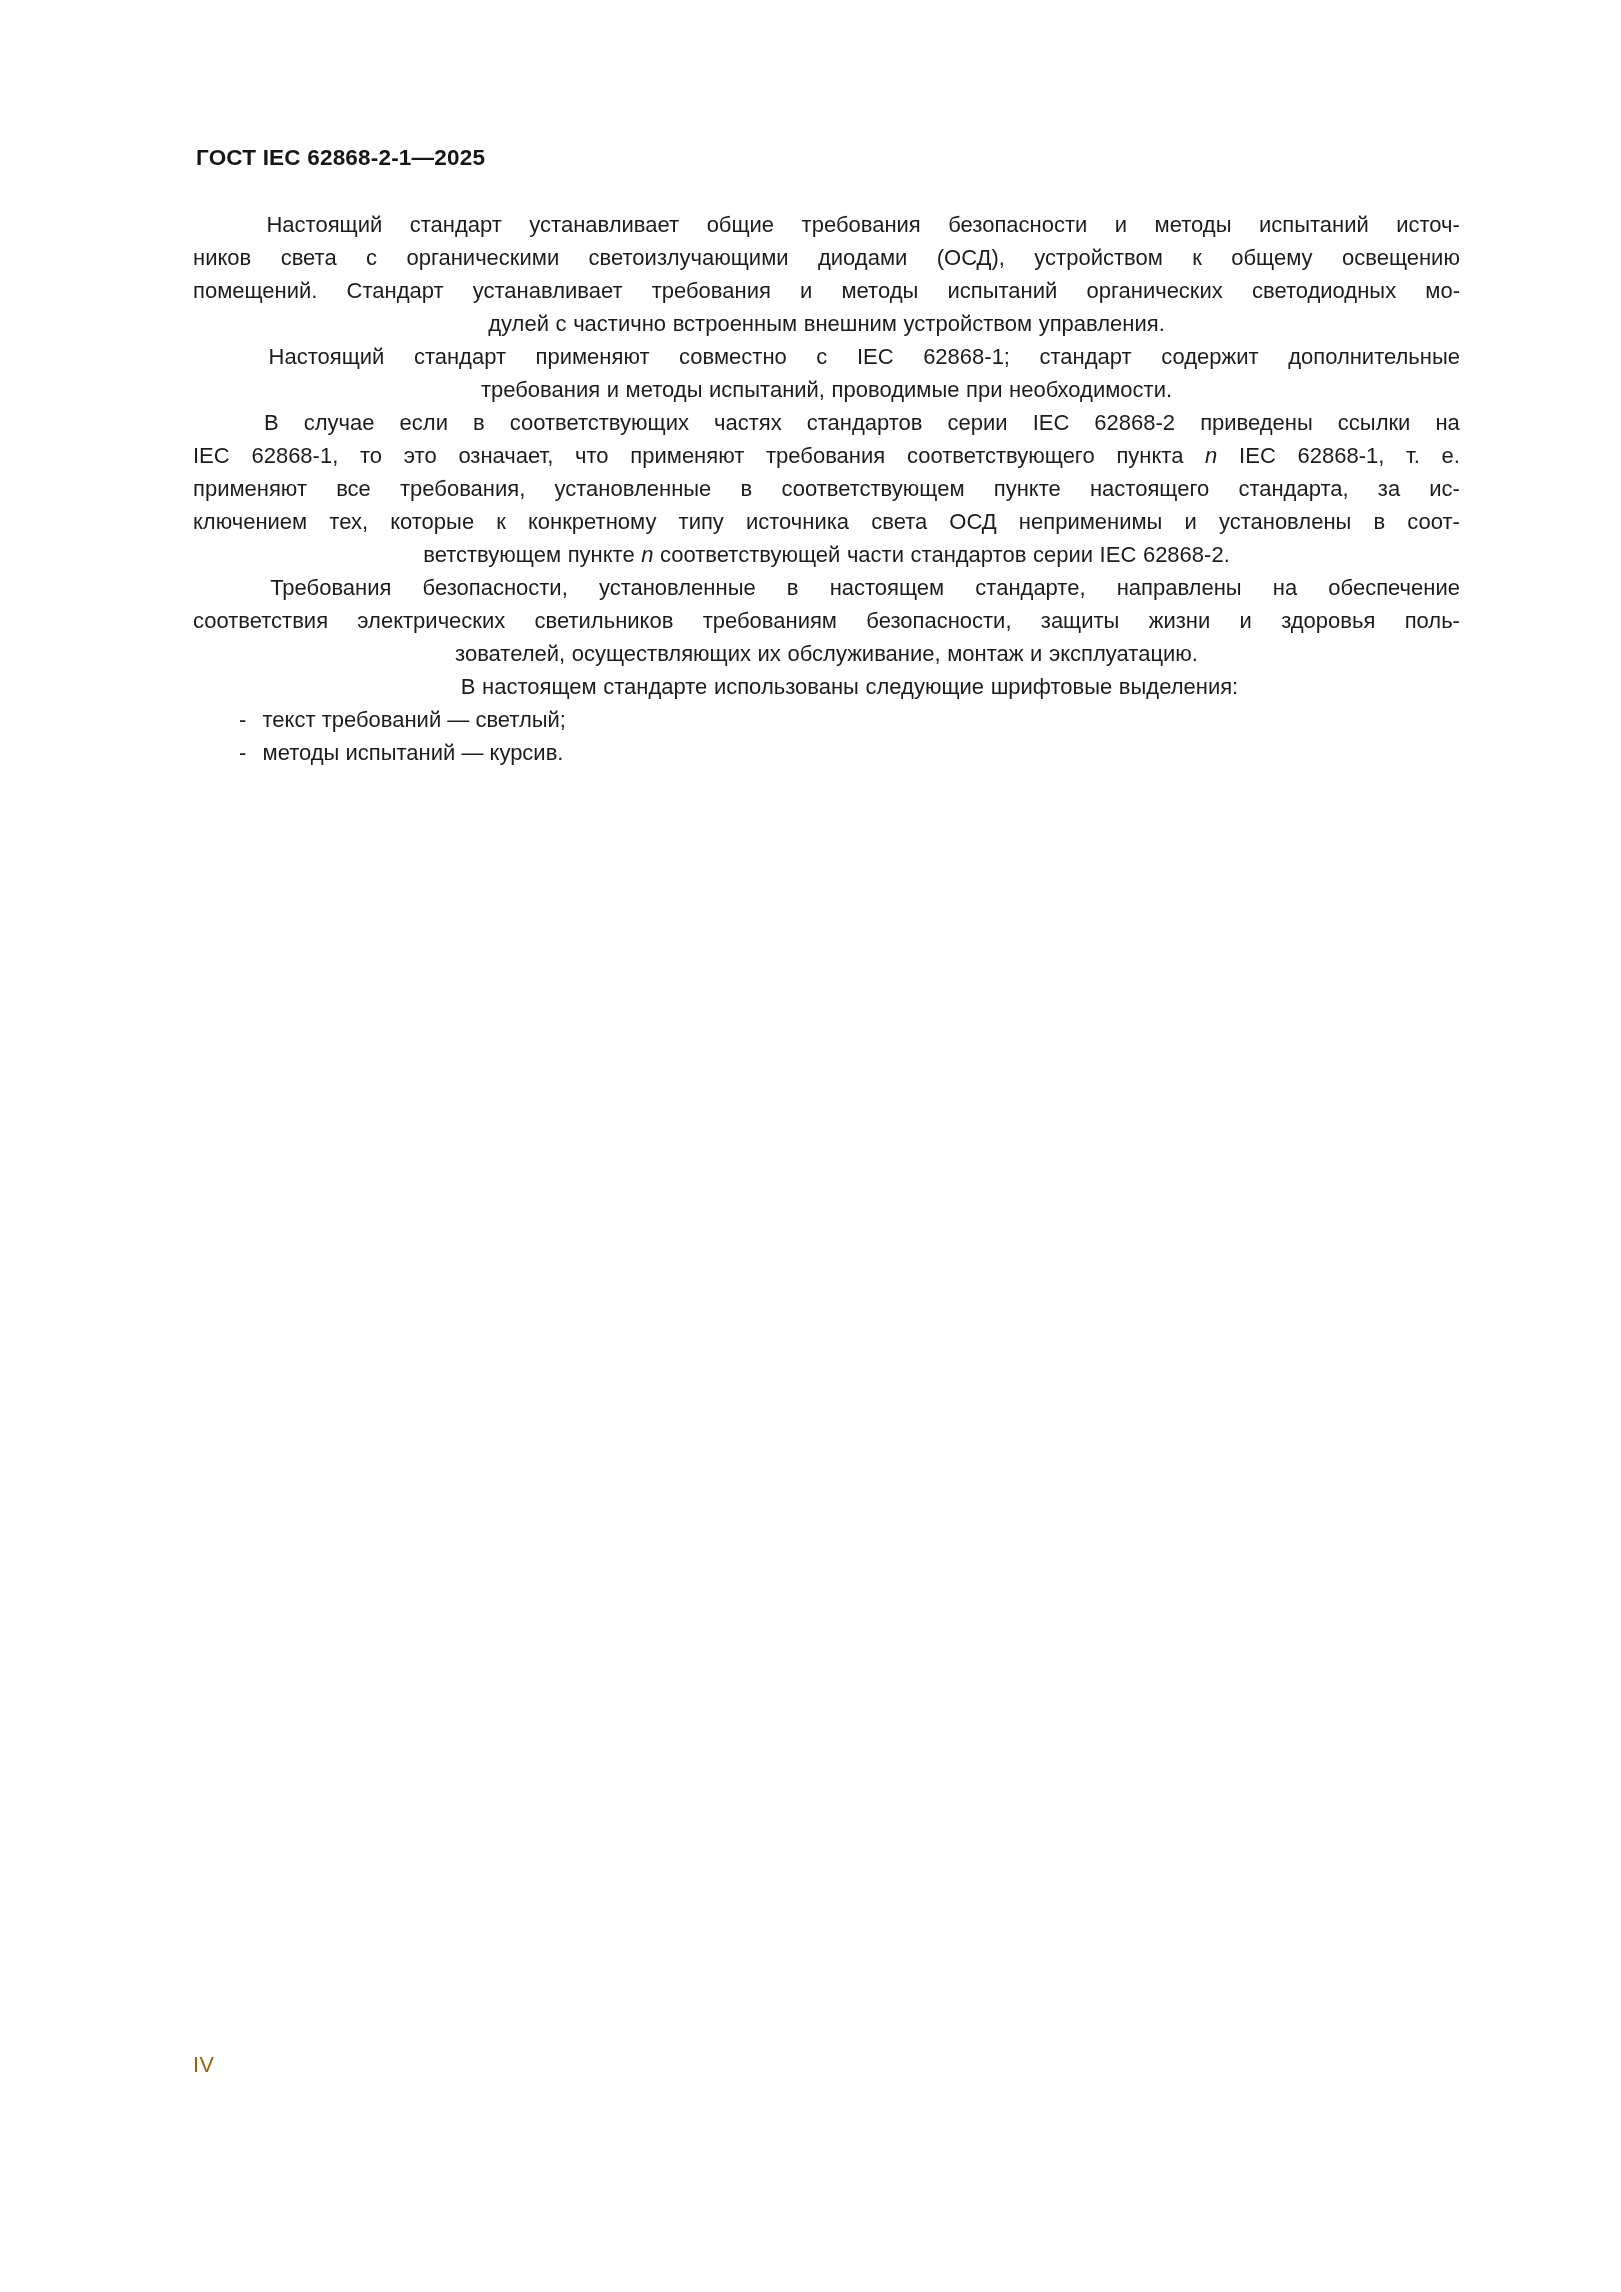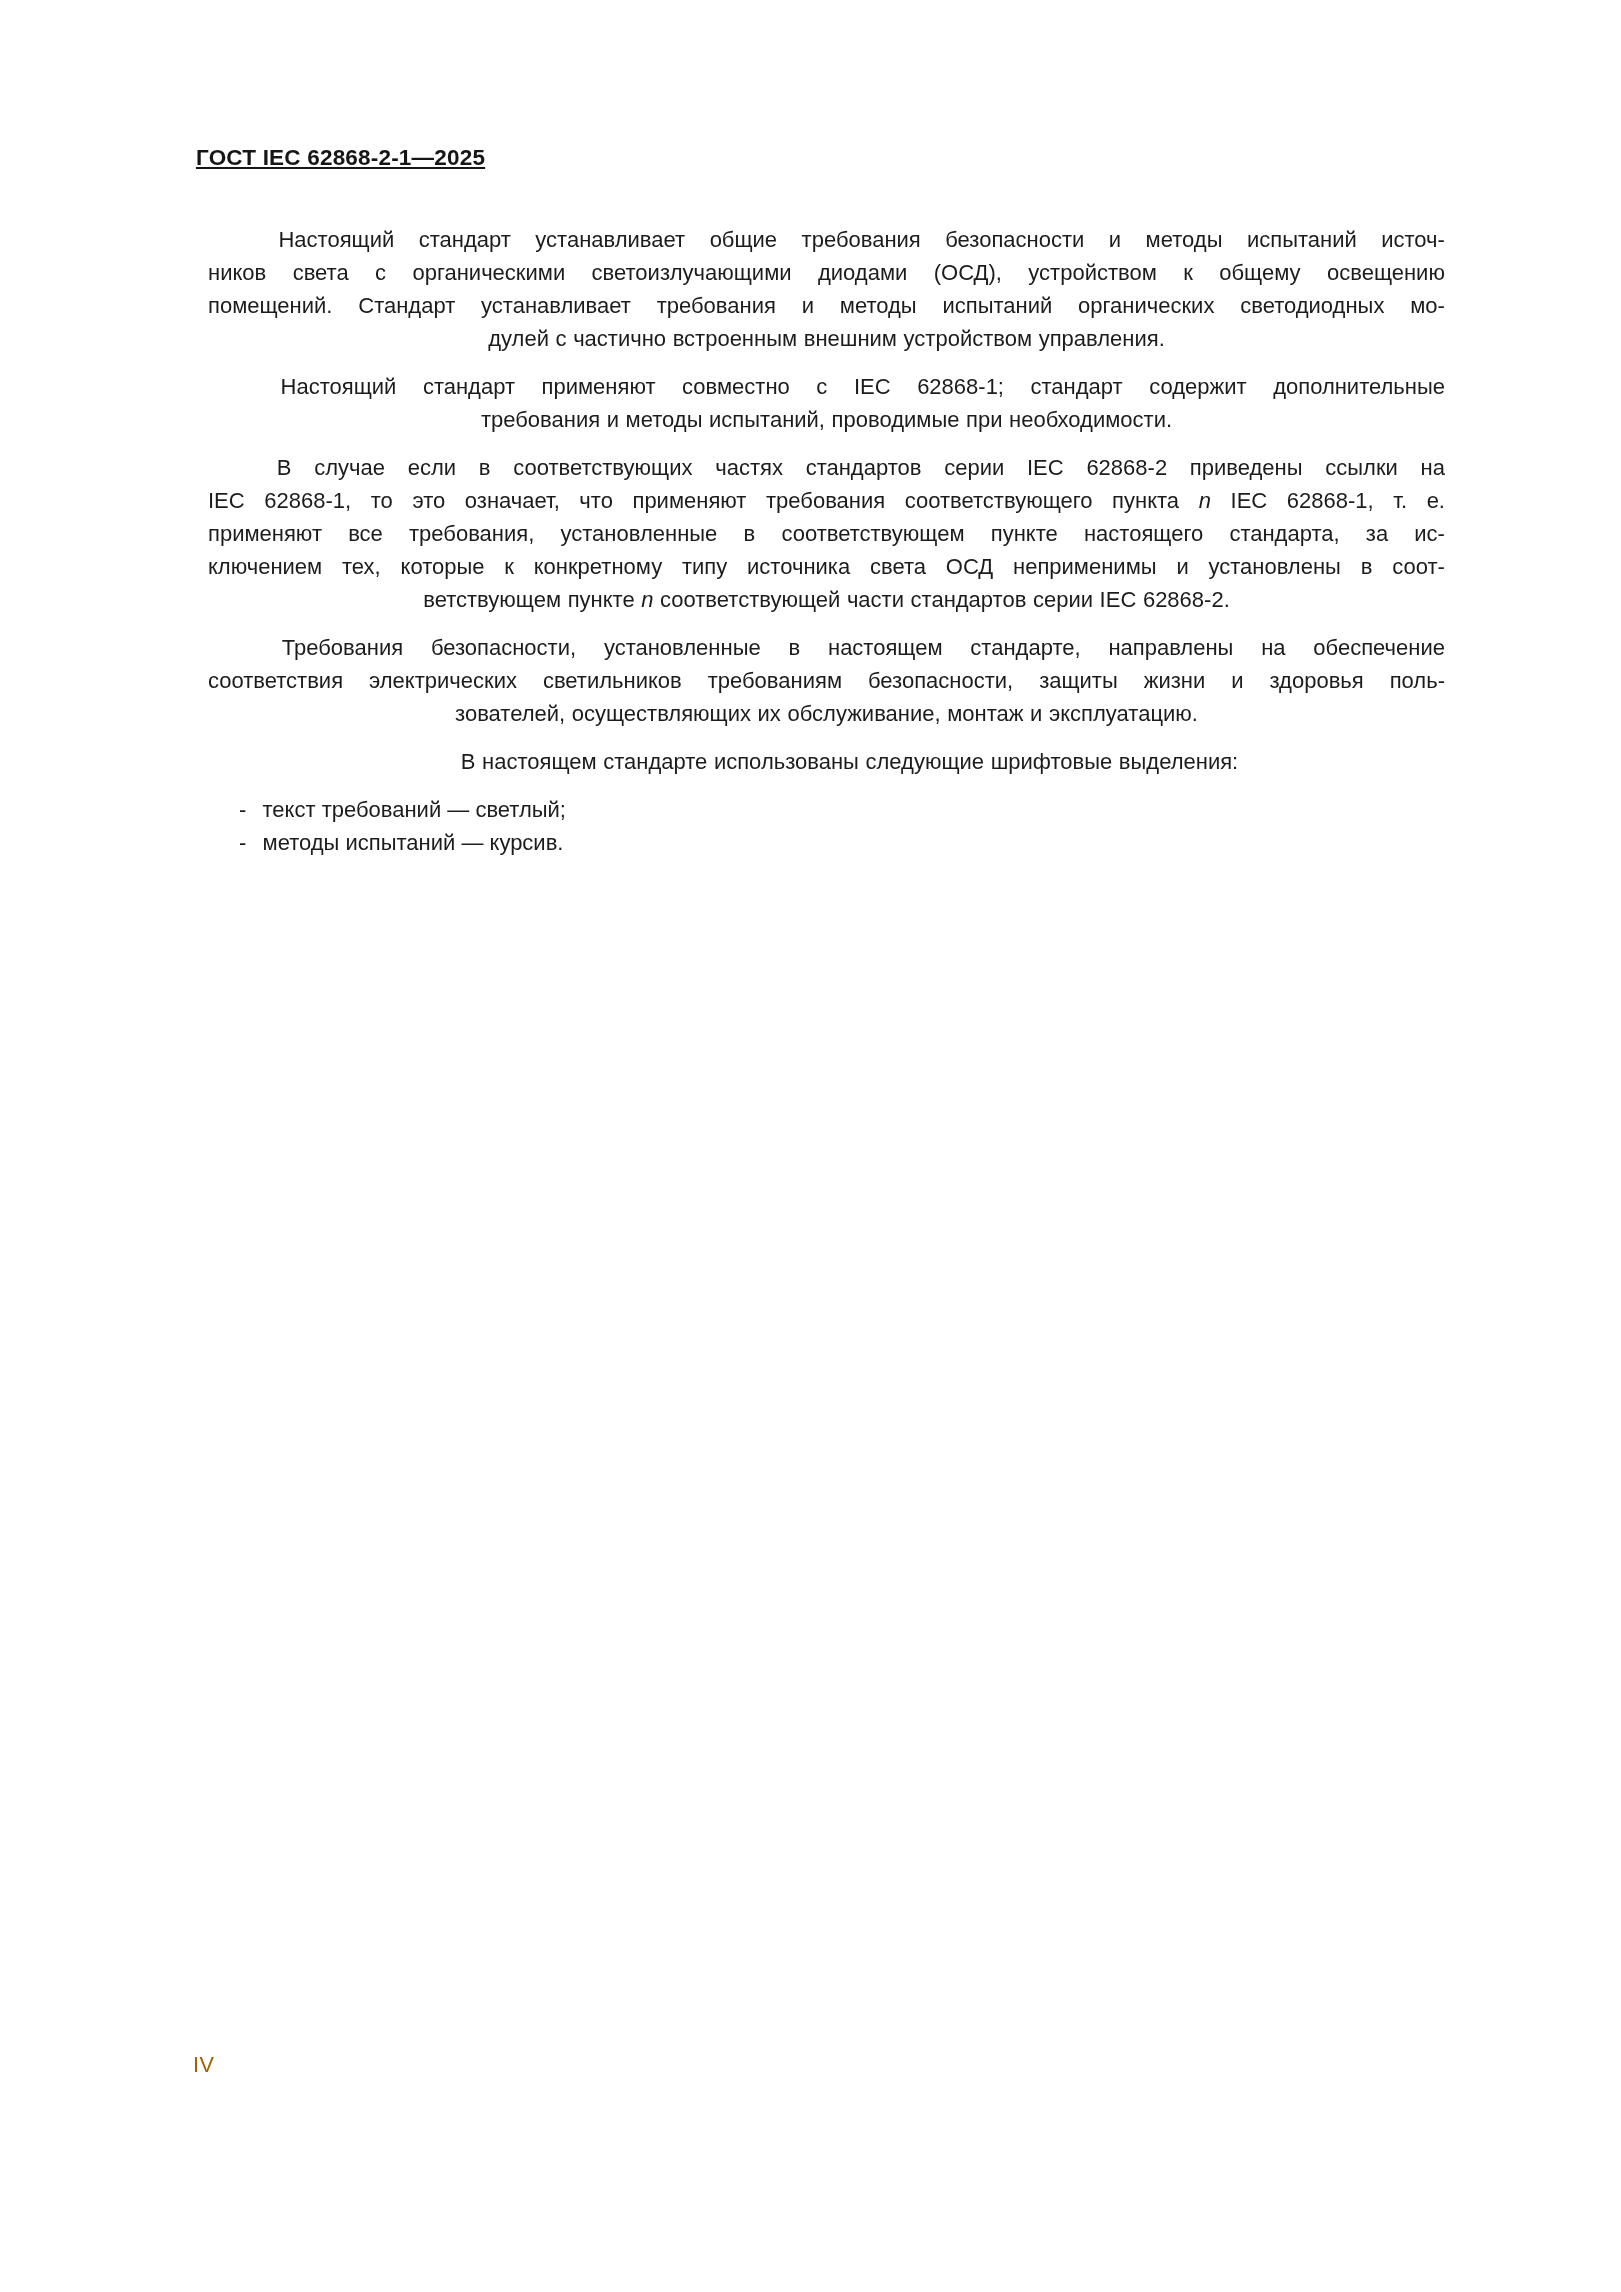--- a/index.html
+++ b/index.html
@@ -24,21 +24,20 @@
   
   .doc-header {
     position: absolute;
     left: 196px;
     top: 145px;
     font-size: 22.5px;
     font-weight: bold;
     letter-spacing: 0.2px;
     white-space: nowrap;
     color: #161616;
-    text-decoration: underline;
   }
 
   
   .content {
     position: absolute;
     left: 193px;
     top: 208px;
     width: 1267px;
   }
 
@@ -46,21 +45,21 @@
     font-size: 25.5px;
     font-weight: bold;
     text-align: center;
     margin: 0 0 33px 0;
     letter-spacing: 0.2px;
     color: #161616;
   }
 
   
   .para {
-    margin: 15px;
+    margin: 0;
   }
   .line {
     display: flex;
     font-size: 22px;
     line-height: 33px;
     color: #1c1c1c;
     white-space: pre;
   }
   
   .line.justify {

